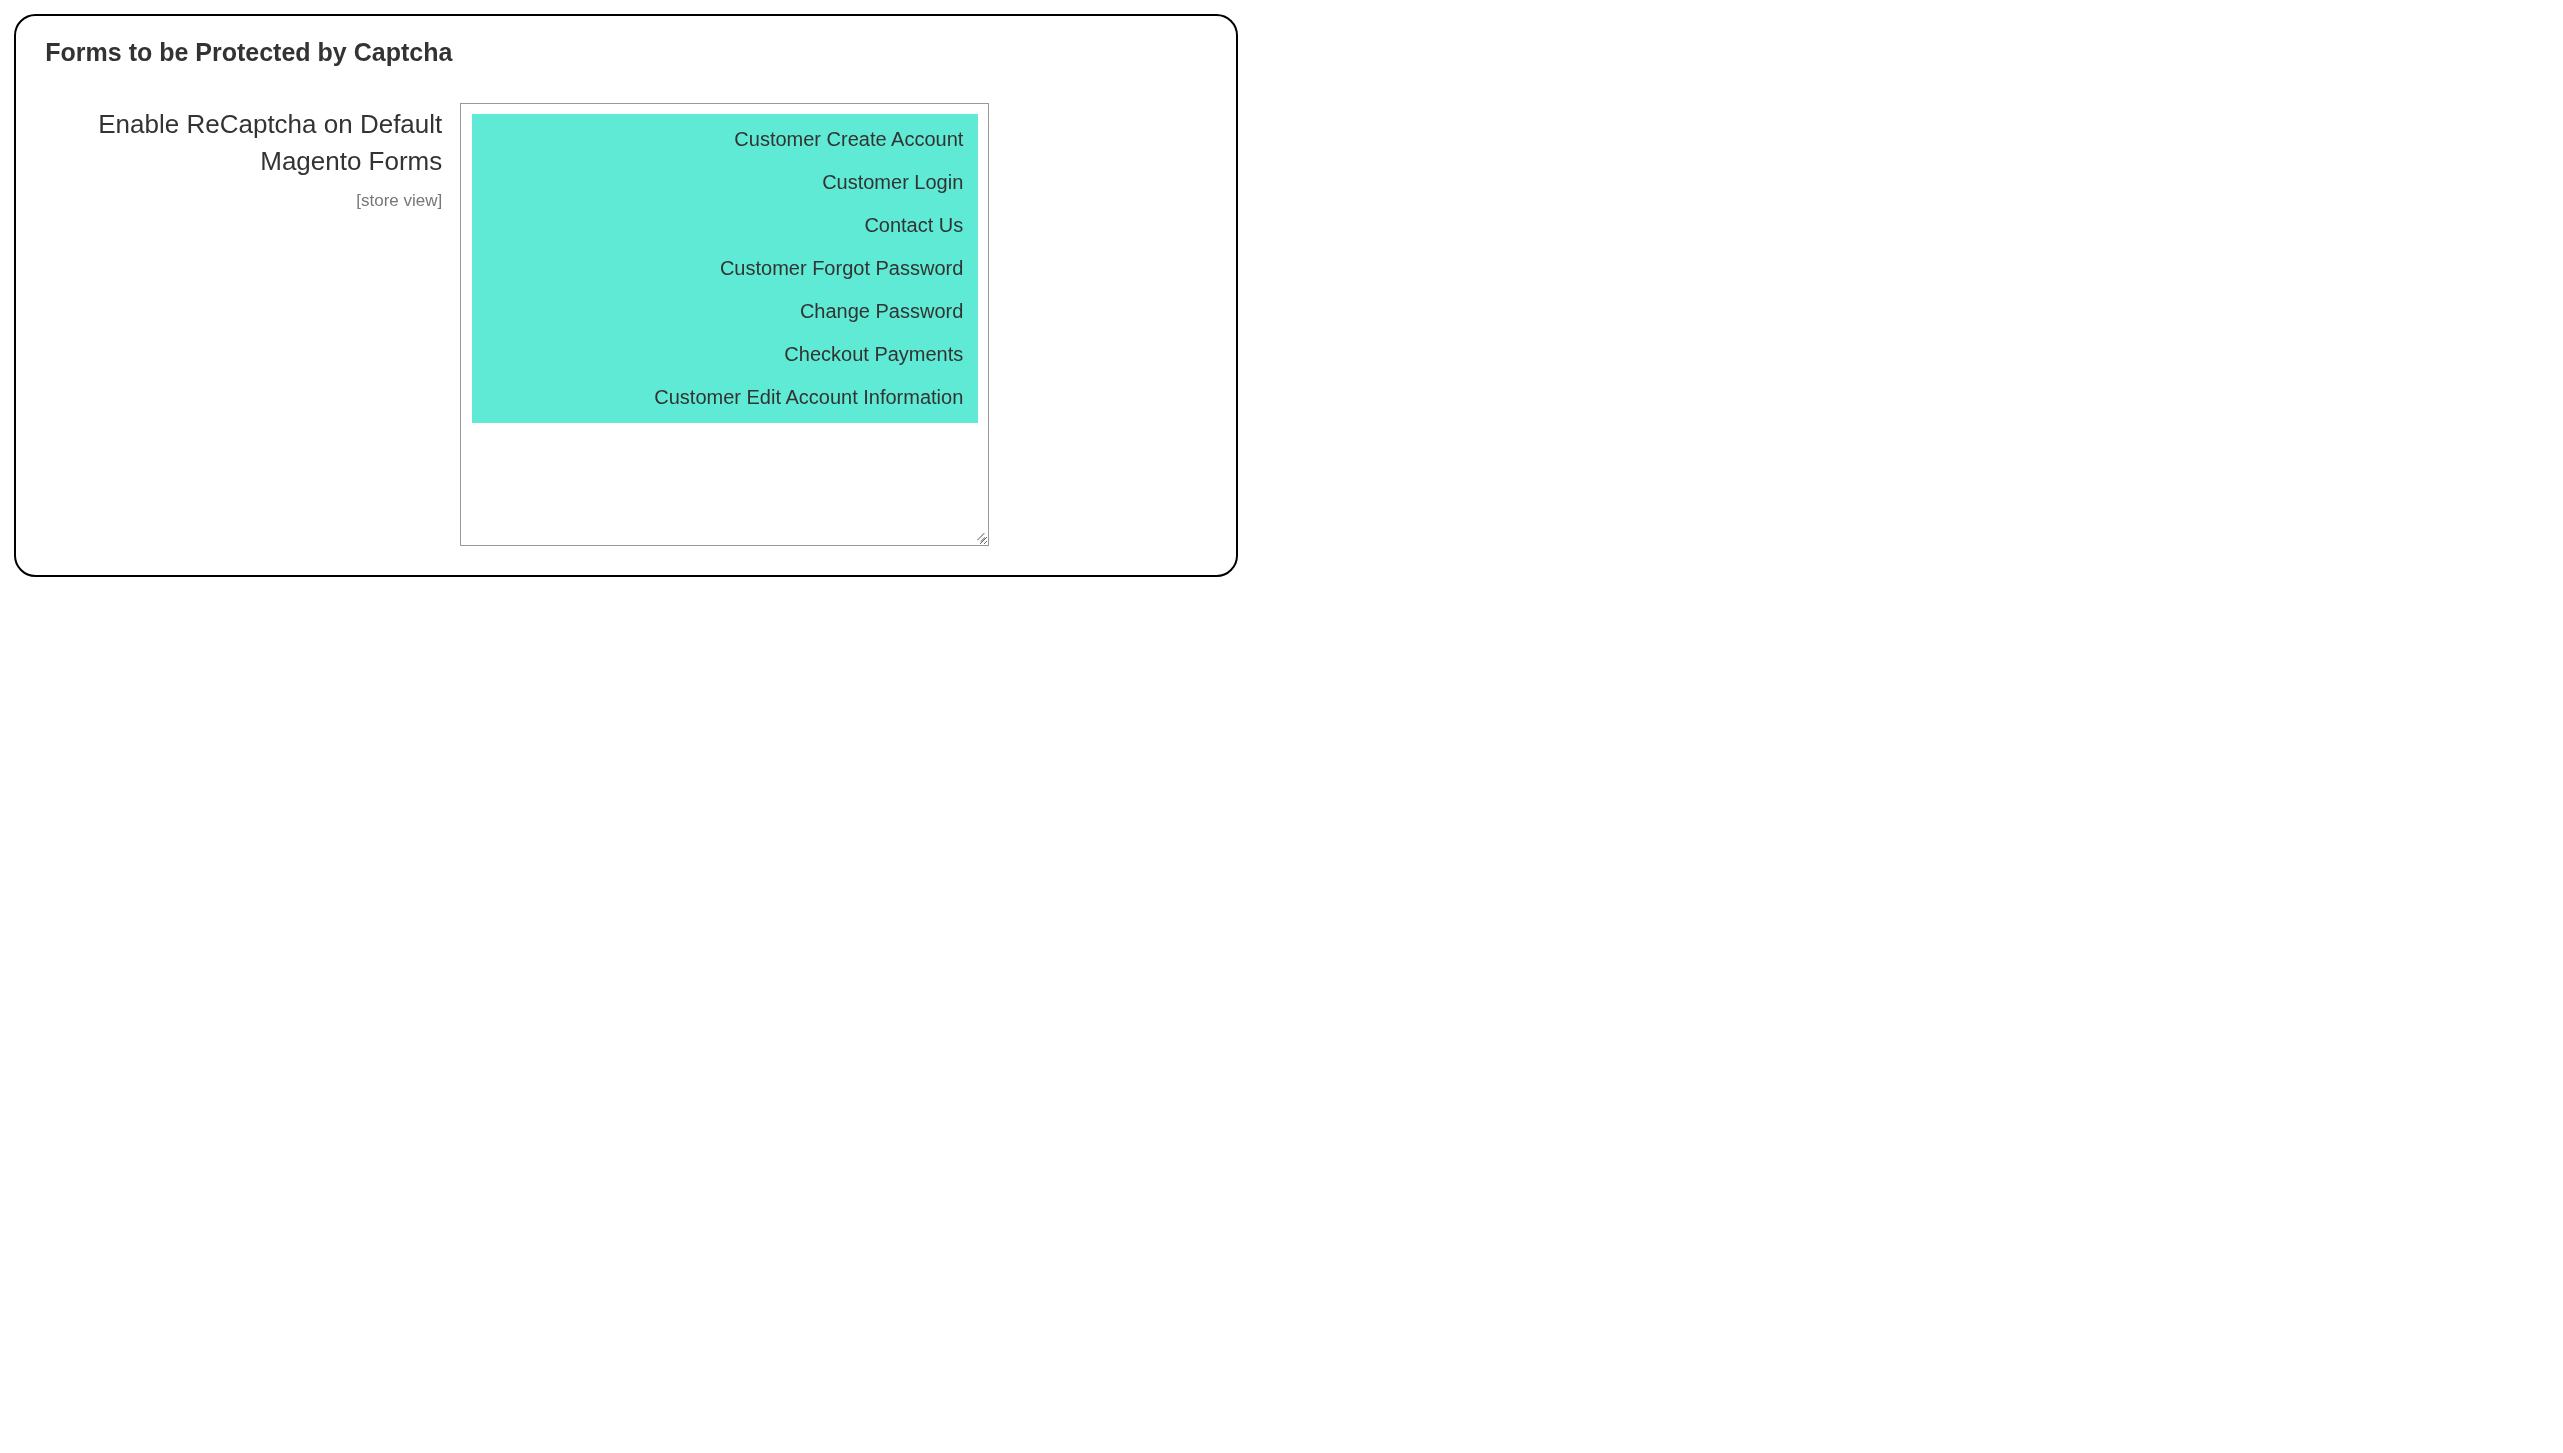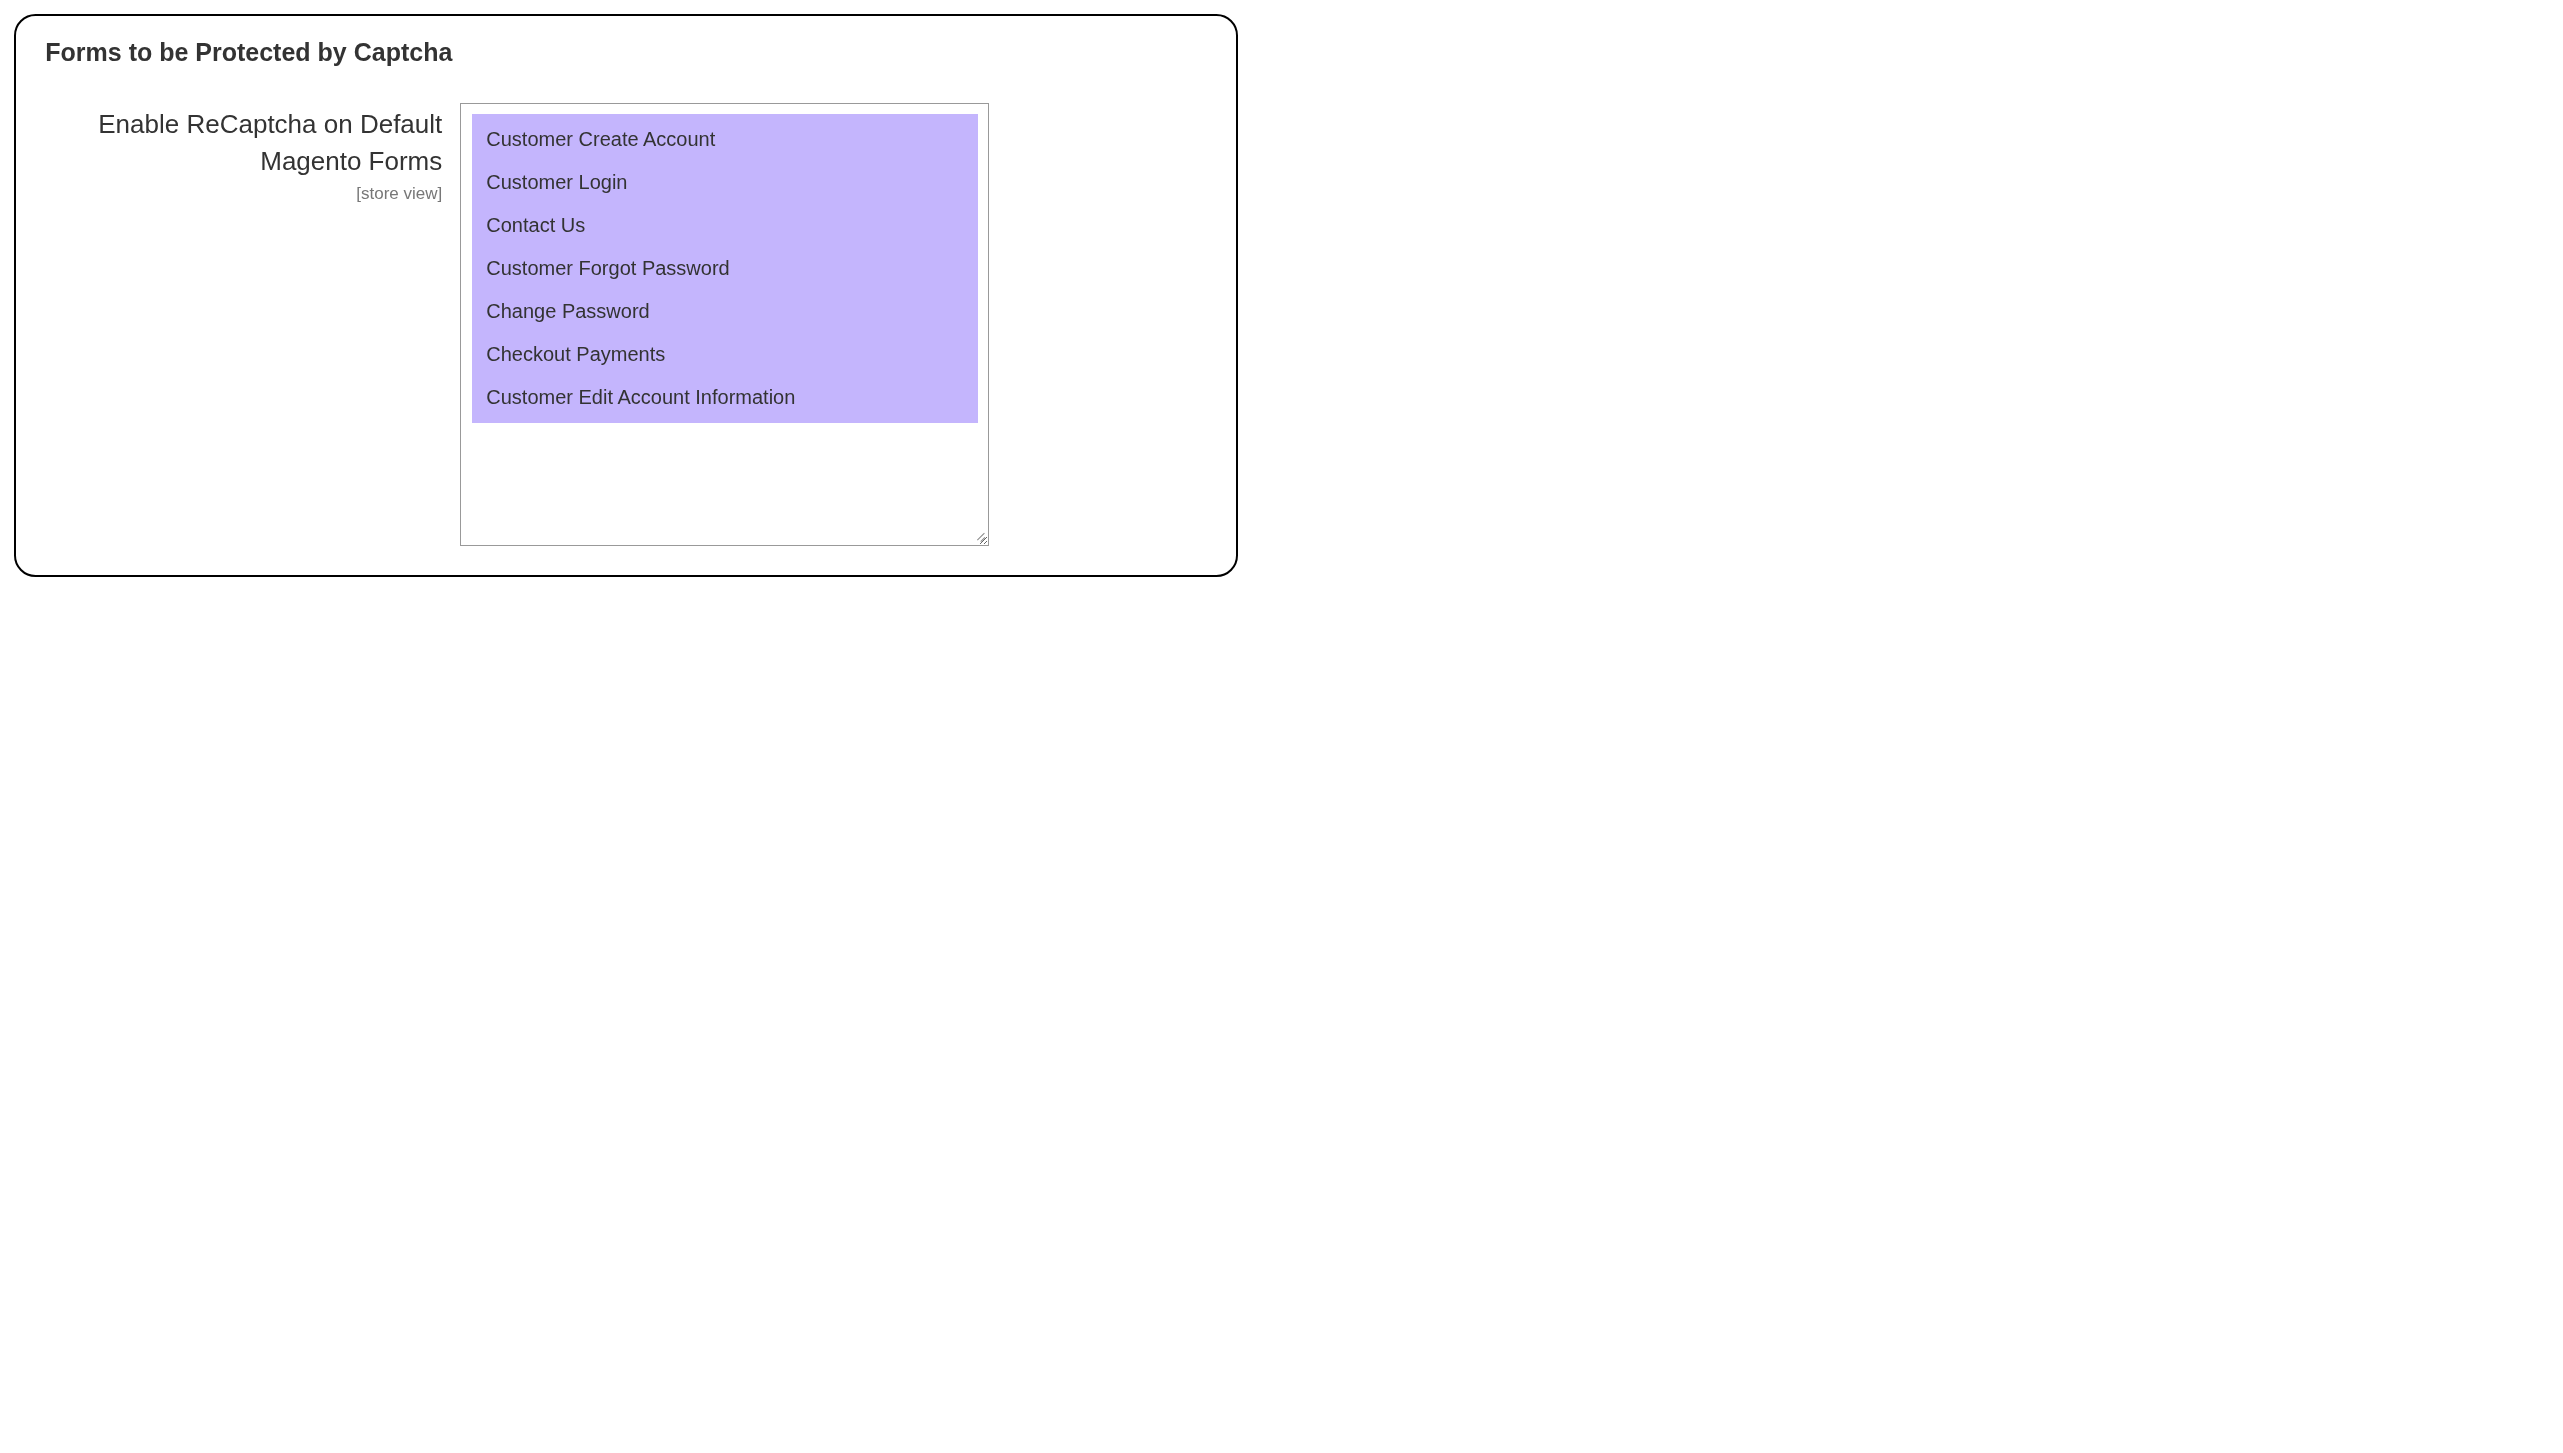--- a/index.html
+++ b/index.html
@@ -35,35 +35,36 @@
       padding-top: 3.6px;
     }
     .label-text {
       font-size: 26px;
       color: #333;
       line-height: 1.4;
     }
     .scope-text {
       font-size: 17px;
       color: #777;
-      margin-top: 5px;
+      margin-top: 12px;
     }
     .multiselect-wrap {
       border: 0.7px solid #999;
       background: #fff;
       padding: 10.7px 10.7px 10.7px 10.7px;
       width: 529px;
       position: relative;
       resize: both;
       overflow: auto;
       min-height: 443px;
     }
     .multiselect {
-      background: #c4b5fd;
+      background: #5eead4;
       padding: 3.6px 0 3.6px 0;
+      text-align: right;
     }
     .multiselect-option {
       font-size: 20px;
       color: #333;
       padding: 10px 14.3px;
       cursor: pointer;
       user-select: none;
     }
     .resize-handle {
       position: absolute;

